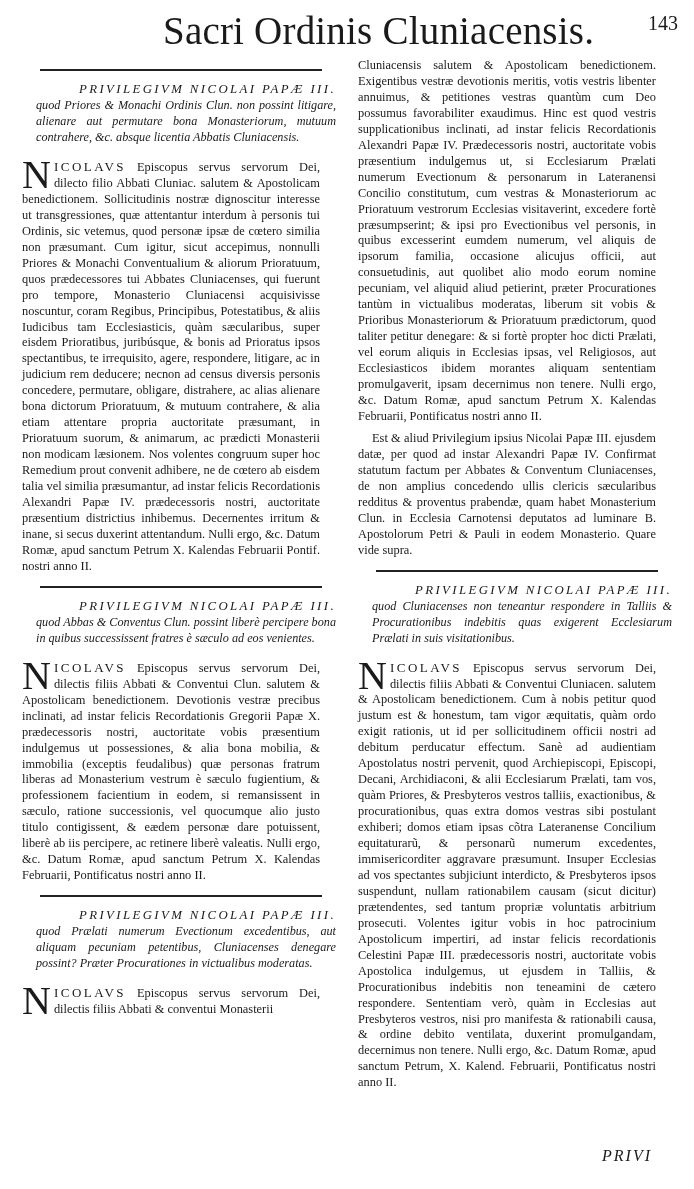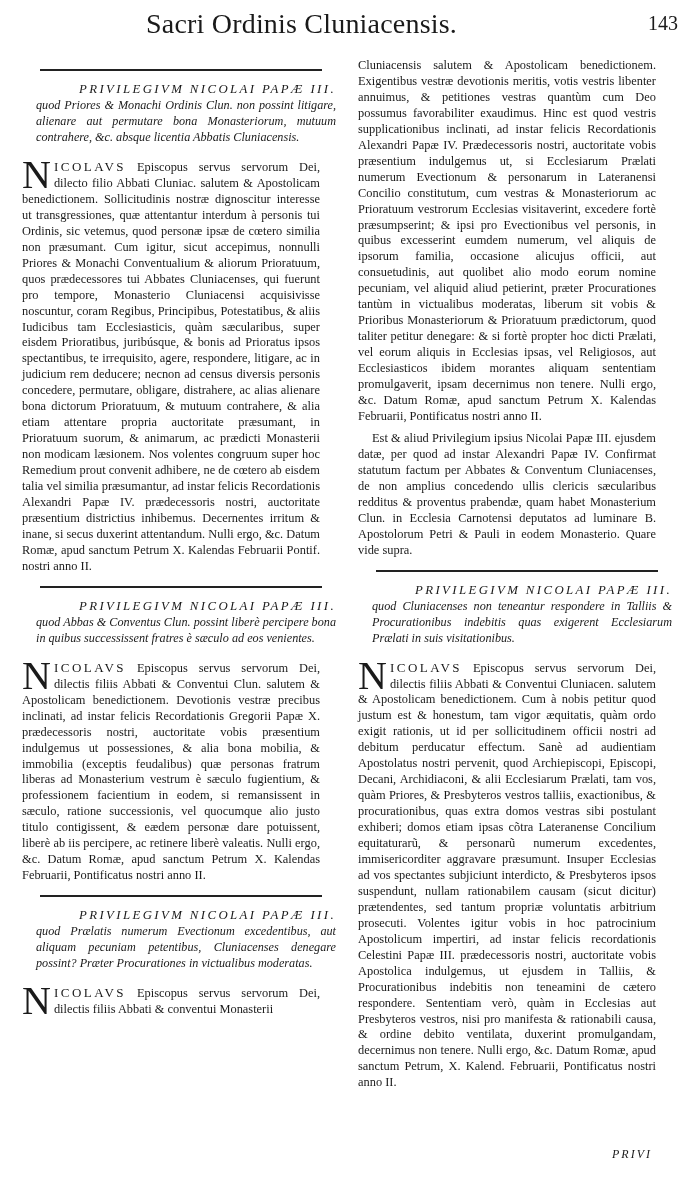--- a/index.html
+++ b/index.html
@@ -1,31 +1,31 @@
 <!DOCTYPE html>
 <html><head>
 <meta charset="utf-8">
 <style>
   html, body { margin: 0; padding: 0; background: #ffffff; }
   body { width: 694px; height: 1189px; position: relative; overflow: hidden; color: #1a1a1a; font-family: "Liberation Serif", "DejaVu Serif", serif; }
   .running-head { position: absolute; top: 8px; left: 0; width: 694px; height: 50px; }
-  .running-title { position: absolute; left: 146px; top: 0; font-size: 28px; letter-spacing: 0.2px; white-space: nowrap; }
+  .running-title { position: absolute; left: 163px; top: 0; font-size: 39px; letter-spacing: 0.2px; white-space: nowrap; }
   .page-number { position: absolute; right: 16px; top: 4px; font-size: 20px; }
   .col { position: absolute; top: 58px; width: 314px; font-size: 12.4px; line-height: 15.95px; text-align: justify; }
   .col-left { left: 22px; }
   .col-right { left: 358px; }
   .rule { height: 0; border-top: 2px solid #222; margin: 11px 14px 10px 18px; }
   .heading { font-style: italic; font-size: 12.2px; line-height: 16px; margin: 0 0 14px 0; }
   .heading .h-first { display: block; letter-spacing: 2.4px; font-size: 12.8px; text-align: right; }
   .heading .h-rest { display: block; padding-left: 14px; text-align: justify; }
   .body-text { margin: 0 16px 6px 0; }
   .body-text .dropcap { float: left; font-size: 40px; line-height: 30px; margin: 1px 3px 0 0; }
   .body-text .smallcaps { letter-spacing: 2.5px; font-size: 13px; }
   .note { margin: 0 16px 4px 0; text-indent: 14px; }
-  .catchword { position: absolute; right: 42px; top: 1147px; font-style: italic; font-size: 12px; letter-spacing: 2px; }
+  .catchword { position: absolute; right: 42px; top: 1147px; font-style: italic; font-size: 16px; letter-spacing: 2px; }
 </style>
 </head>
 <body>
 
 <div class="running-head">
   <div class="running-title">Sacri Ordinis Cluniacensis.</div>
   <div class="page-number">143</div>
 </div>
 
 <div class="col col-left">
@@ -45,21 +45,21 @@
     <span class="h-rest">quod Abbas &amp; Conventus Clun. possint liberè percipere bona in quibus successissent fratres è sæculo ad eos venientes.</span>
   </div>
   <p class="body-text">
     <span class="dropcap">N</span><span class="smallcaps">ICOLAVS</span>
     <span>Episcopus servus servorum Dei, dilectis filiis Abbati &amp; Conventui Clun. salutem &amp; Apostolicam benedictionem. Devotionis vestræ precibus inclinati, ad instar felicis Recordationis Gregorii Papæ X. prædecessoris nostri, auctoritate vobis præsentium indulgemus ut possessiones, &amp; alia bona mobilia, &amp; immobilia (exceptis feudalibus) quæ personas fratrum liberas ad Monasterium vestrum è sæculo fugientium, &amp; professionem facientium in eodem, si remansissent in sæculo, ratione successionis, vel quocumque alio justo titulo contigissent, &amp; eædem personæ dare potuissent, liberè ab iis percipere, ac retinere liberè valeatis. Nulli ergo, &amp;c. Datum Romæ, apud sanctum Petrum X. Kalendas Februarii, Pontificatus nostri anno II.</span>
   </p>
 
   <div class="rule"></div>
   <div class="heading">
     <span class="h-first">PRIVILEGIVM NICOLAI PAPÆ III.</span>
-    <span class="h-rest">quod Prælatis numerum Evectionum excedentibus, aut aliquam pecuniam petentibus, Cluniacenses denegare possint? Præter Procurationes in victualibus moderatas.</span>
+    <span class="h-rest">quod Prælati numerum Evectionum excedentibus, aut aliquam pecuniam petentibus, Cluniacenses denegare possint? Præter Procurationes in victualibus moderatas.</span>
   </div>
   <p class="body-text">
     <span class="dropcap">N</span><span class="smallcaps">ICOLAVS</span>
     <span>Episcopus servus servorum Dei, dilectis filiis Abbati &amp; conventui Monasterii</span>
   </p>
 </div>
 
 <div class="col col-right">
   <p class="body-text">Cluniacensis salutem &amp; Apostolicam benedictionem. Exigentibus vestræ devotionis meritis, votis vestris libenter annuimus, &amp; petitiones vestras quantùm cum Deo possumus favorabiliter exaudimus. Hinc est quod vestris supplicationibus inclinati, ad instar felicis Recordationis Alexandri Papæ IV. Prædecessoris nostri, auctoritate vobis præsentium indulgemus ut, si Ecclesiarum Prælati numerum Evectionum &amp; personarum in Lateranensi Concilio constitutum, cum vestras &amp; Monasteriorum ac Prioratuum vestrorum Ecclesias visitaverint, excedere fortè præsumpserint; &amp; ipsi pro Evectionibus vel personis, in quibus excesserint eumdem numerum, vel aliquis de ipsorum familia, occasione alicujus officii, aut consuetudinis, aut quolibet alio modo eorum nomine pecuniam, vel aliquid aliud petierint, præter Procurationes tantùm in victualibus moderatas, liberum sit vobis &amp; Prioribus Monasteriorum &amp; Prioratuum prædictorum, quod taliter petitur denegare: &amp; si fortè propter hoc dicti Prælati, vel eorum aliquis in Ecclesias ipsas, vel Religiosos, aut Ecclesiasticos ibidem morantes aliquam sententiam promulgaverit, ipsam decernimus non tenere. Nulli ergo, &amp;c. Datum Romæ, apud sanctum Petrum X. Kalendas Februarii, Pontificatus nostri anno II.</p>
   <p class="note">Est &amp; aliud Privilegium ipsius Nicolai Papæ III. ejusdem datæ, per quod ad instar Alexandri Papæ IV. Confirmat statutum factum per Abbates &amp; Conventum Cluniacenses, de non amplius concedendo ullis clericis sæcularibus redditus &amp; proventus prabendæ, quam habet Monasterium Clun. in Ecclesia Carnotensi deputatos ad luminare B. Apostolorum Petri &amp; Pauli in eodem Monasterio. Quare vide supra.</p>

